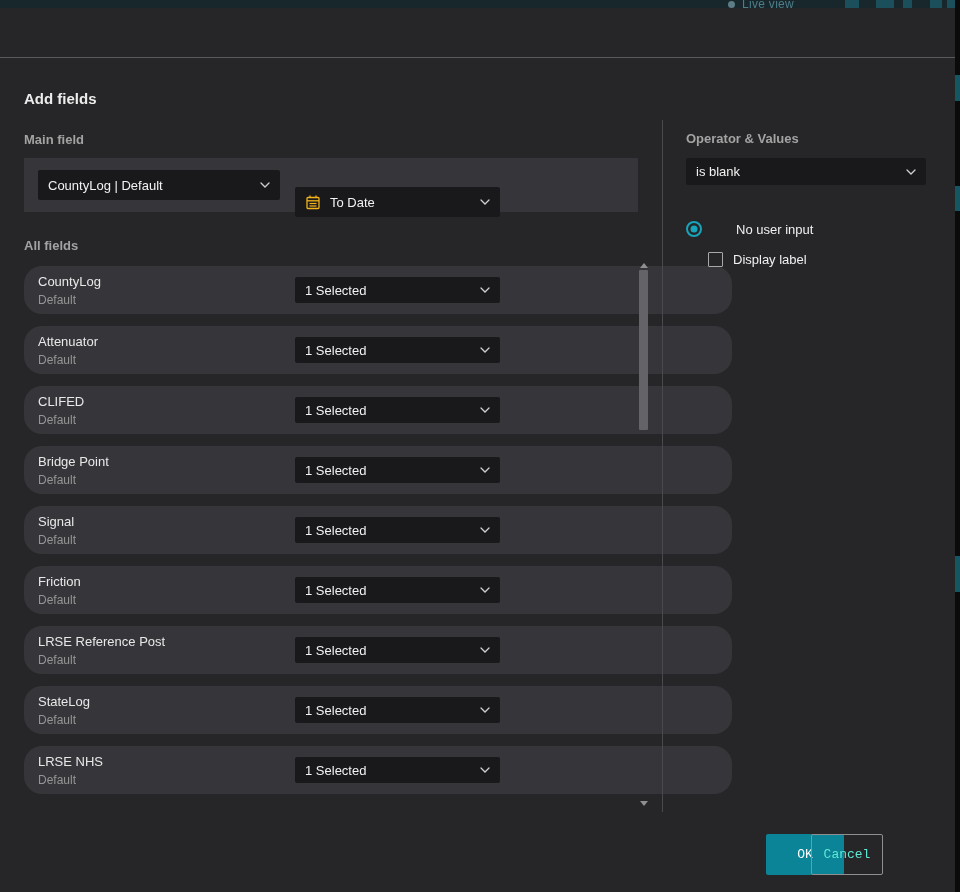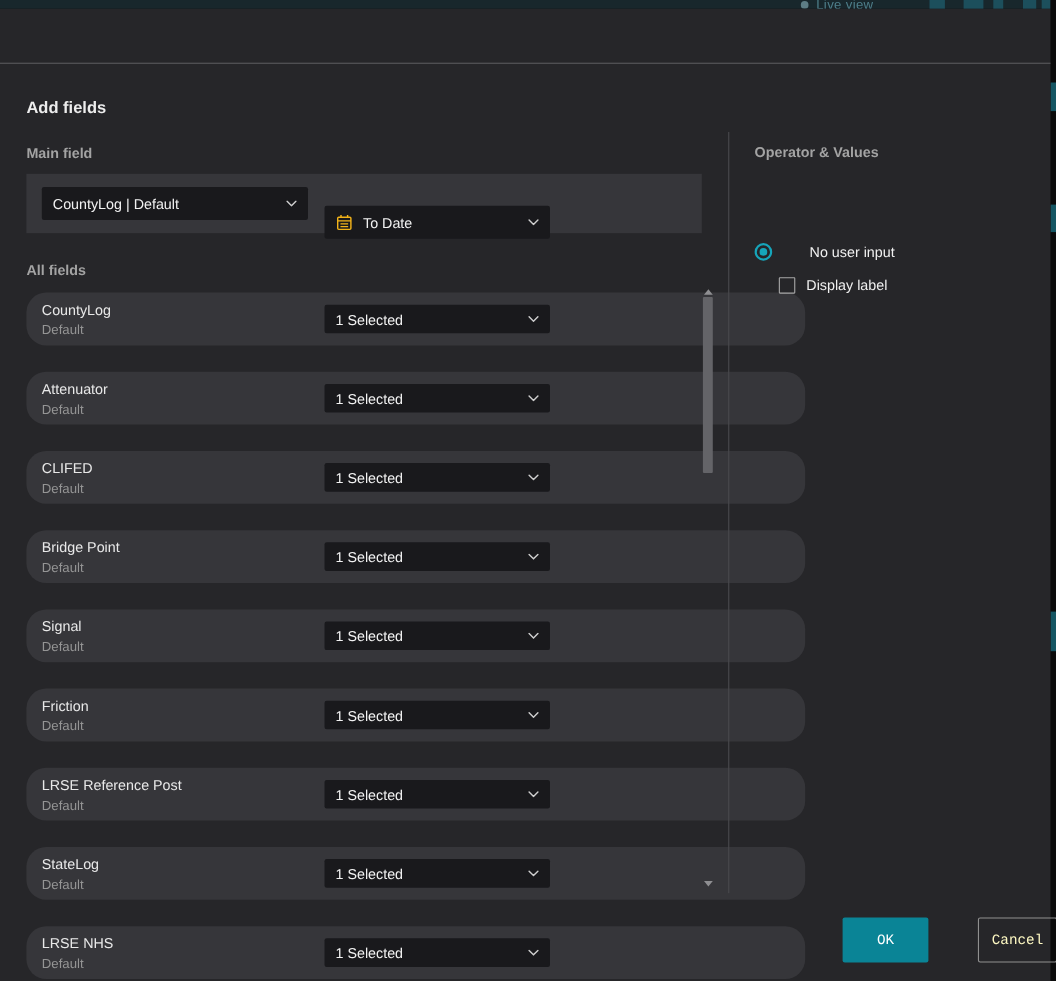--- a/index.html
+++ b/index.html
@@ -83,21 +83,21 @@
   .main-field-row {
     position: absolute; left: 24px; top: 150px; width: 614px; height: 54px;
     background: #36363a;
   }
   .dd-main-field { left: 14px;  top: 12px; width: 242px; }
   .dd-main-type  { left: 271px; top: 29px; width: 205px; }
 
   
   .field-list { position: absolute; left: 24px; top: 258px; width: 606px; }
   .field-row {
-    position: relative; width: 708px; height: 48px; margin-bottom: 24px;
+    position: relative; width: 708px; height: 48px; margin-bottom: 12px;
     background: #36363a;
     border-radius: 18px;
   }
   .field-name {
     position: absolute; left: 14px; top: 8px;
     font-size: 13px; color: #e8e8e8;
   }
   .field-sub {
     position: absolute; left: 14px; top: 27px;
     font-size: 12px; color: #959595;
@@ -144,21 +144,21 @@
     background: transparent;
   }
 
   
   .btn {
     position: absolute; top: 826px; height: 41px; border-radius: 2px;
     display: flex; align-items: center; justify-content: center;
     font-size: 13px; cursor: pointer; font-family: Liberation Mono, monospace;
   }
   .btn-ok { left: 766px; width: 78px; background: #0a8496; color: #ffffff; }
-  .btn-cancel { left: 889px; width: 72px; background: transparent; border: 1px solid #8f8f8f; color: #fef9c3; }
+  .btn-cancel { left: 811px; width: 72px; background: transparent; border: 1px solid #8f8f8f; color: #5eead4; }
 </style>
 </head>
 <body>
 
 <div class="bg-top-strip">
   <span class="live-dot"></span>
   <span class="live-text">Live view</span>
   <span class="bg-box b1"></span>
   <span class="bg-box b2"></span>
   <span class="bg-box b3"></span>
@@ -336,20 +336,28 @@
     </div>
   <div class="scroll-thumb"></div>
   <div class="scroll-down-arrow">
       <span class="tri-down"></span>
     </div>
 
   <div class="v-divider"></div>
 
   <div class="panel-label label-operator">Operator &amp; Values</div>
 
+  <div class="dropdown dd-operator">
+    <span class="dd-value">is blank</span>
+    <span class="chev">
+      <svg width="10" height="6" viewBox="0 0 10 6">
+          <path d="M1 1 L5 5 L9 1" stroke="#cfcfcf" stroke-width="1.3" fill="none" stroke-linecap="round"></path>
+        </svg>
+    </span>
+  </div>
 
   <div class="radio-row">
     <span class="radio-outer">
         <span class="radio-dot"></span>
       </span>
     <span class="radio-label">No user input</span>
   </div>
 
   <div class="checkbox-row">
     <span class="checkbox-box"></span>

